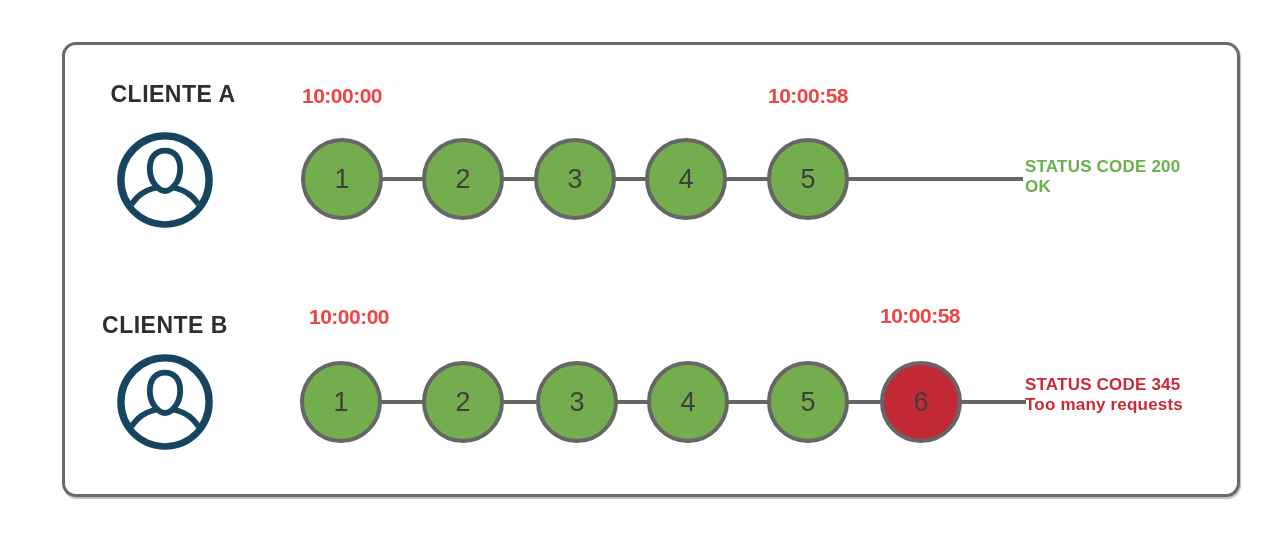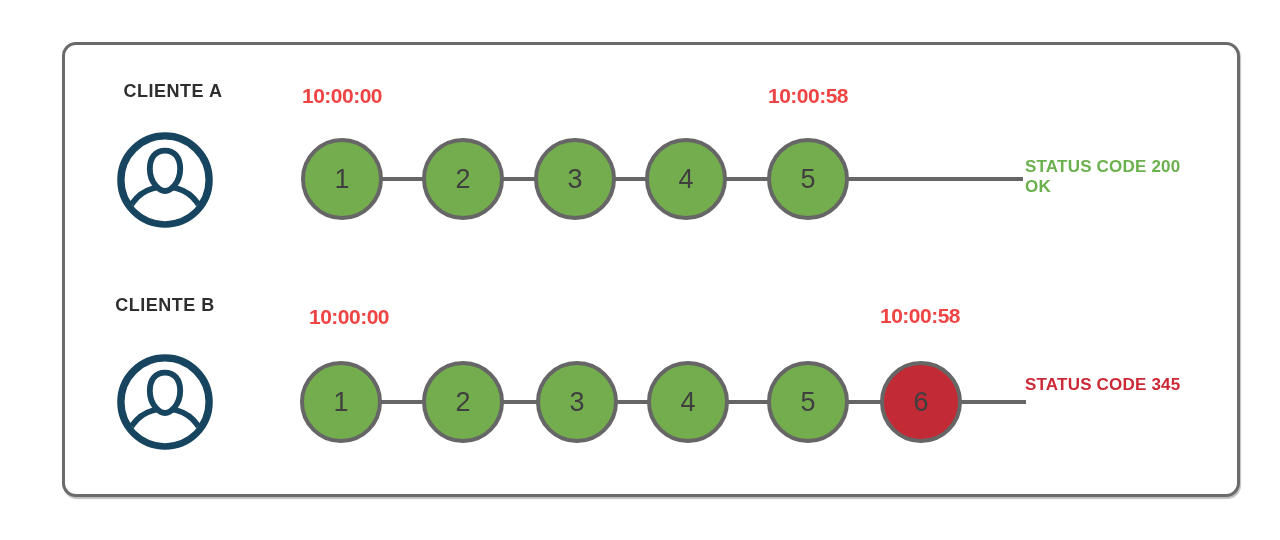--- a/index.html
+++ b/index.html
@@ -7,21 +7,21 @@
     position:relative;width:1280px;height:540px;background:#ffffff;overflow:hidden;
     font-family:"Liberation Sans", sans-serif;
   }
   .frame{
     position:absolute;left:62px;top:42px;width:1178px;height:455px;
     border:3px solid #6a6a6a;border-radius:14px;background:#ffffff;
     box-sizing:border-box;box-shadow:1px 2px 1px rgba(0,0,0,0.25);
   }
   .client-label{
     position:absolute;width:160px;text-align:center;
-    font-size:18px;font-weight:bold;letter-spacing:.5px;color:#2e2e2e;
+    font-size:23px;font-weight:bold;letter-spacing:.5px;color:#2e2e2e;
   }
   .avatar{position:absolute;width:98px;height:98px;color:var(--color-avatar,#17455f);}
   .avatar svg{width:100%;height:100%;display:block;}
   .ts{
     position:absolute;width:122px;text-align:center;
     font-size:21px;font-weight:bold;letter-spacing:-0.5px;color:#ef4444;
   }
   .timeline-line{position:absolute;height:3.5px;background:#666666;}
   .node{
     position:absolute;width:82px;height:82px;box-sizing:border-box;
@@ -83,21 +83,21 @@
       <span>5</span>
     </div>
 
     <div class="status success" style="left:1025px;top:157px">
       <div>STATUS CODE 200</div>
       <div>OK</div>
     </div>
   </div>
 
   <div>
-    <div class="client-label" style="left:85px;top:295px">CLIENTE B</div>
+    <div class="client-label" style="left:85px;top:312px">CLIENTE B</div>
 
     <div class="avatar" style="left:116px;top:353px">
       <svg viewBox="0 0 100 100" fill="none">
         <defs>
             <clipPath id="clipB">
               <circle cx="50" cy="50" r="42"></circle>
             </clipPath>
           </defs>
         <circle cx="50" cy="50" r="45" stroke="currentColor" stroke-width="7.5"></circle>
         <g clip-path="url(#clipB)">
@@ -126,15 +126,16 @@
     </div>
     <div class="node ok" style="left:767px;top:361px">
       <span>5</span>
     </div>
     <div class="node limited" style="left:880px;top:361px">
       <span>6</span>
     </div>
 
     <div class="status error" style="left:1025px;top:375px">
       <div>STATUS CODE 345</div>
+      <div>Too many requests</div>
     </div>
   </div>
 </div>
 
 </body></html>

